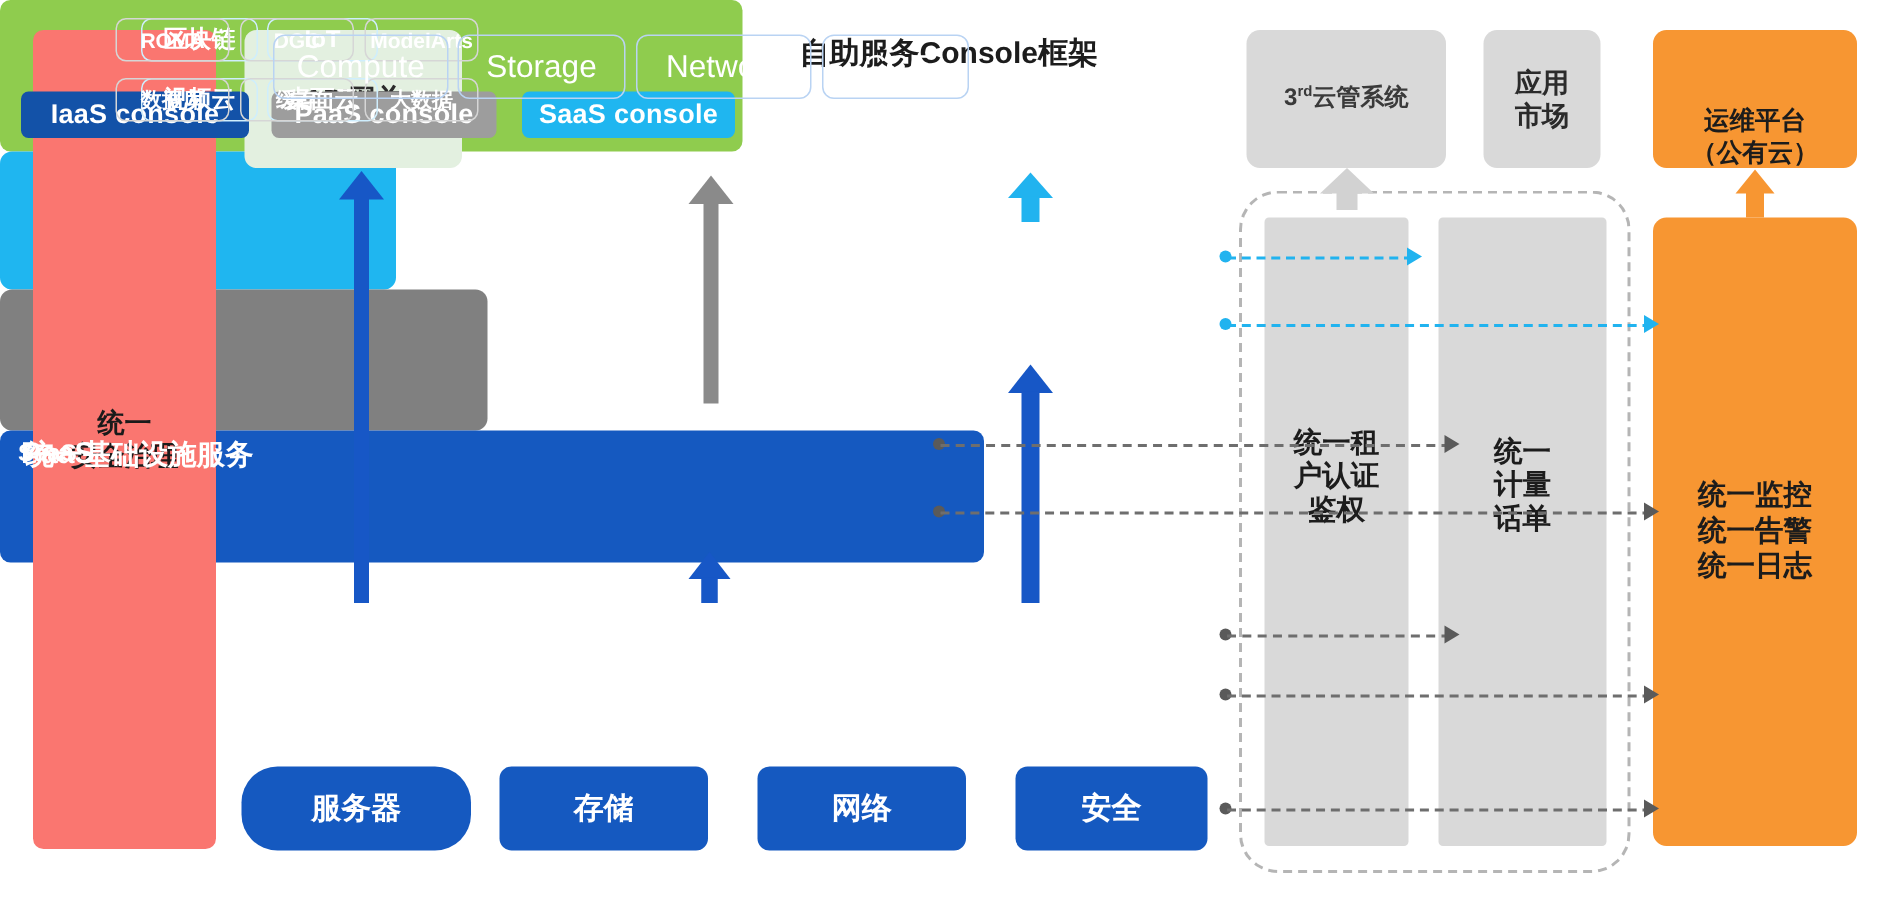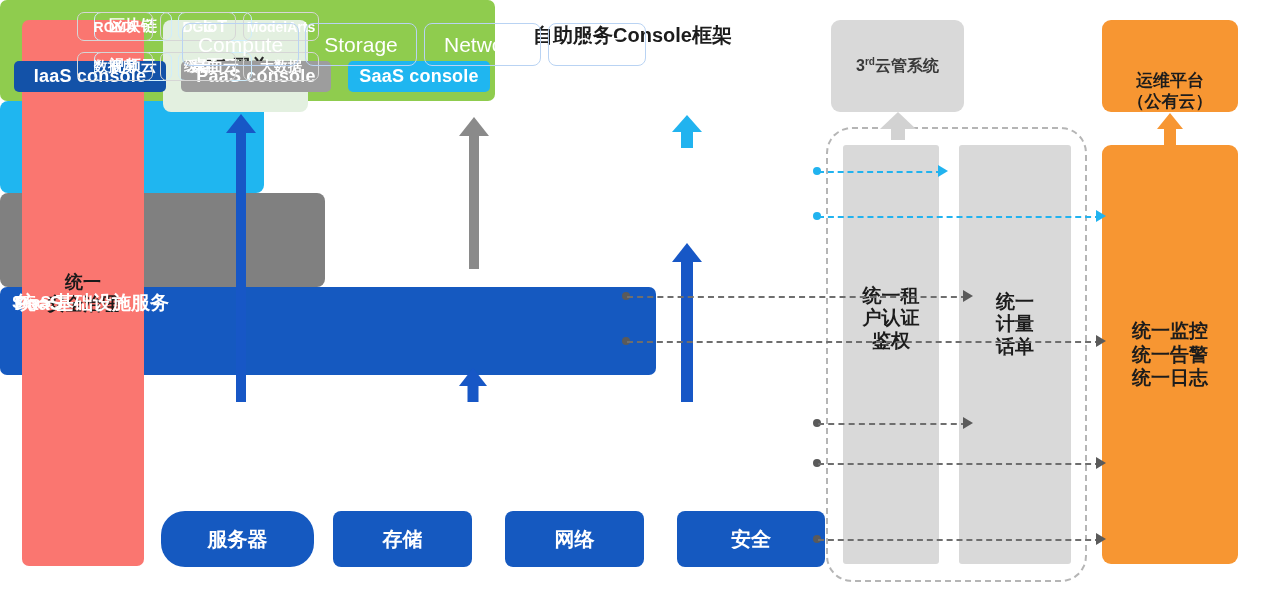--- a/index.html
+++ b/index.html
@@ -176,20 +176,26 @@
     <div class="console-title">自助服务Console框架</div>
     <div class="console-chip chip-iaas">IaaS console</div>
     <div class="console-chip chip-paas">PaaS console</div>
     <div class="console-chip chip-saas">SaaS console</div>
   </div>
 
   <div class="box panel-3rd">
     <span><span>3</span><sup>rd</sup><span>云管系统</span></span>
   </div>
 
+  <div class="box panel-market">
+    <div>
+      <div>应用</div>
+      <div>市场</div>
+    </div>
+  </div>
 
   <div class="box panel-ops-top">
     <div>
       <div>运维平台</div>
       <div>（公有云）</div>
     </div>
   </div>
 
   <div class="box panel-ops-side">
     <div>
@@ -235,21 +241,21 @@
     <span class="layer-label">统一基础设施服务</span>
     <div class="iaas-chip" style="left:182px;width:115px;">Compute</div>
     <div class="iaas-chip" style="left:305px;width:110px;">Storage</div>
     <div class="iaas-chip" style="left:424px;width:115px;">Network</div>
     <div class="iaas-chip" style="left:548px;width:96px;font-style:italic;">CCE</div>
   </div>
 
   <div class="box res-box" style="left:161px;width:153px;border-radius:24px;">服务器</div>
   <div class="box res-box" style="left:333px;width:139px;">存储</div>
   <div class="box res-box" style="left:505px;width:139px;">网络</div>
-  <div class="box res-box" style="left:677px;width:148px;">安全</div>
+  <div class="box res-box" style="left:677px;width:128px;">安全</div>
 
   <div class="arrow-up" style="left:226px;top:114px;width:30px;height:288px;">
     <div class="head" style="border-width:0 15px 19px 15px;border-bottom-color:#1757c6;"></div>
     <div class="shaft" style="width:10px;height:270px;background:#1757c6;"></div>
   </div>
 
   <div class="arrow-up" style="left:459px;top:117px;width:30px;height:152px;">
     <div class="head" style="border-width:0 15px 19px 15px;border-bottom-color:#8a8a8a;"></div>
     <div class="shaft" style="width:10px;height:134px;background:#8a8a8a;"></div>
   </div>

